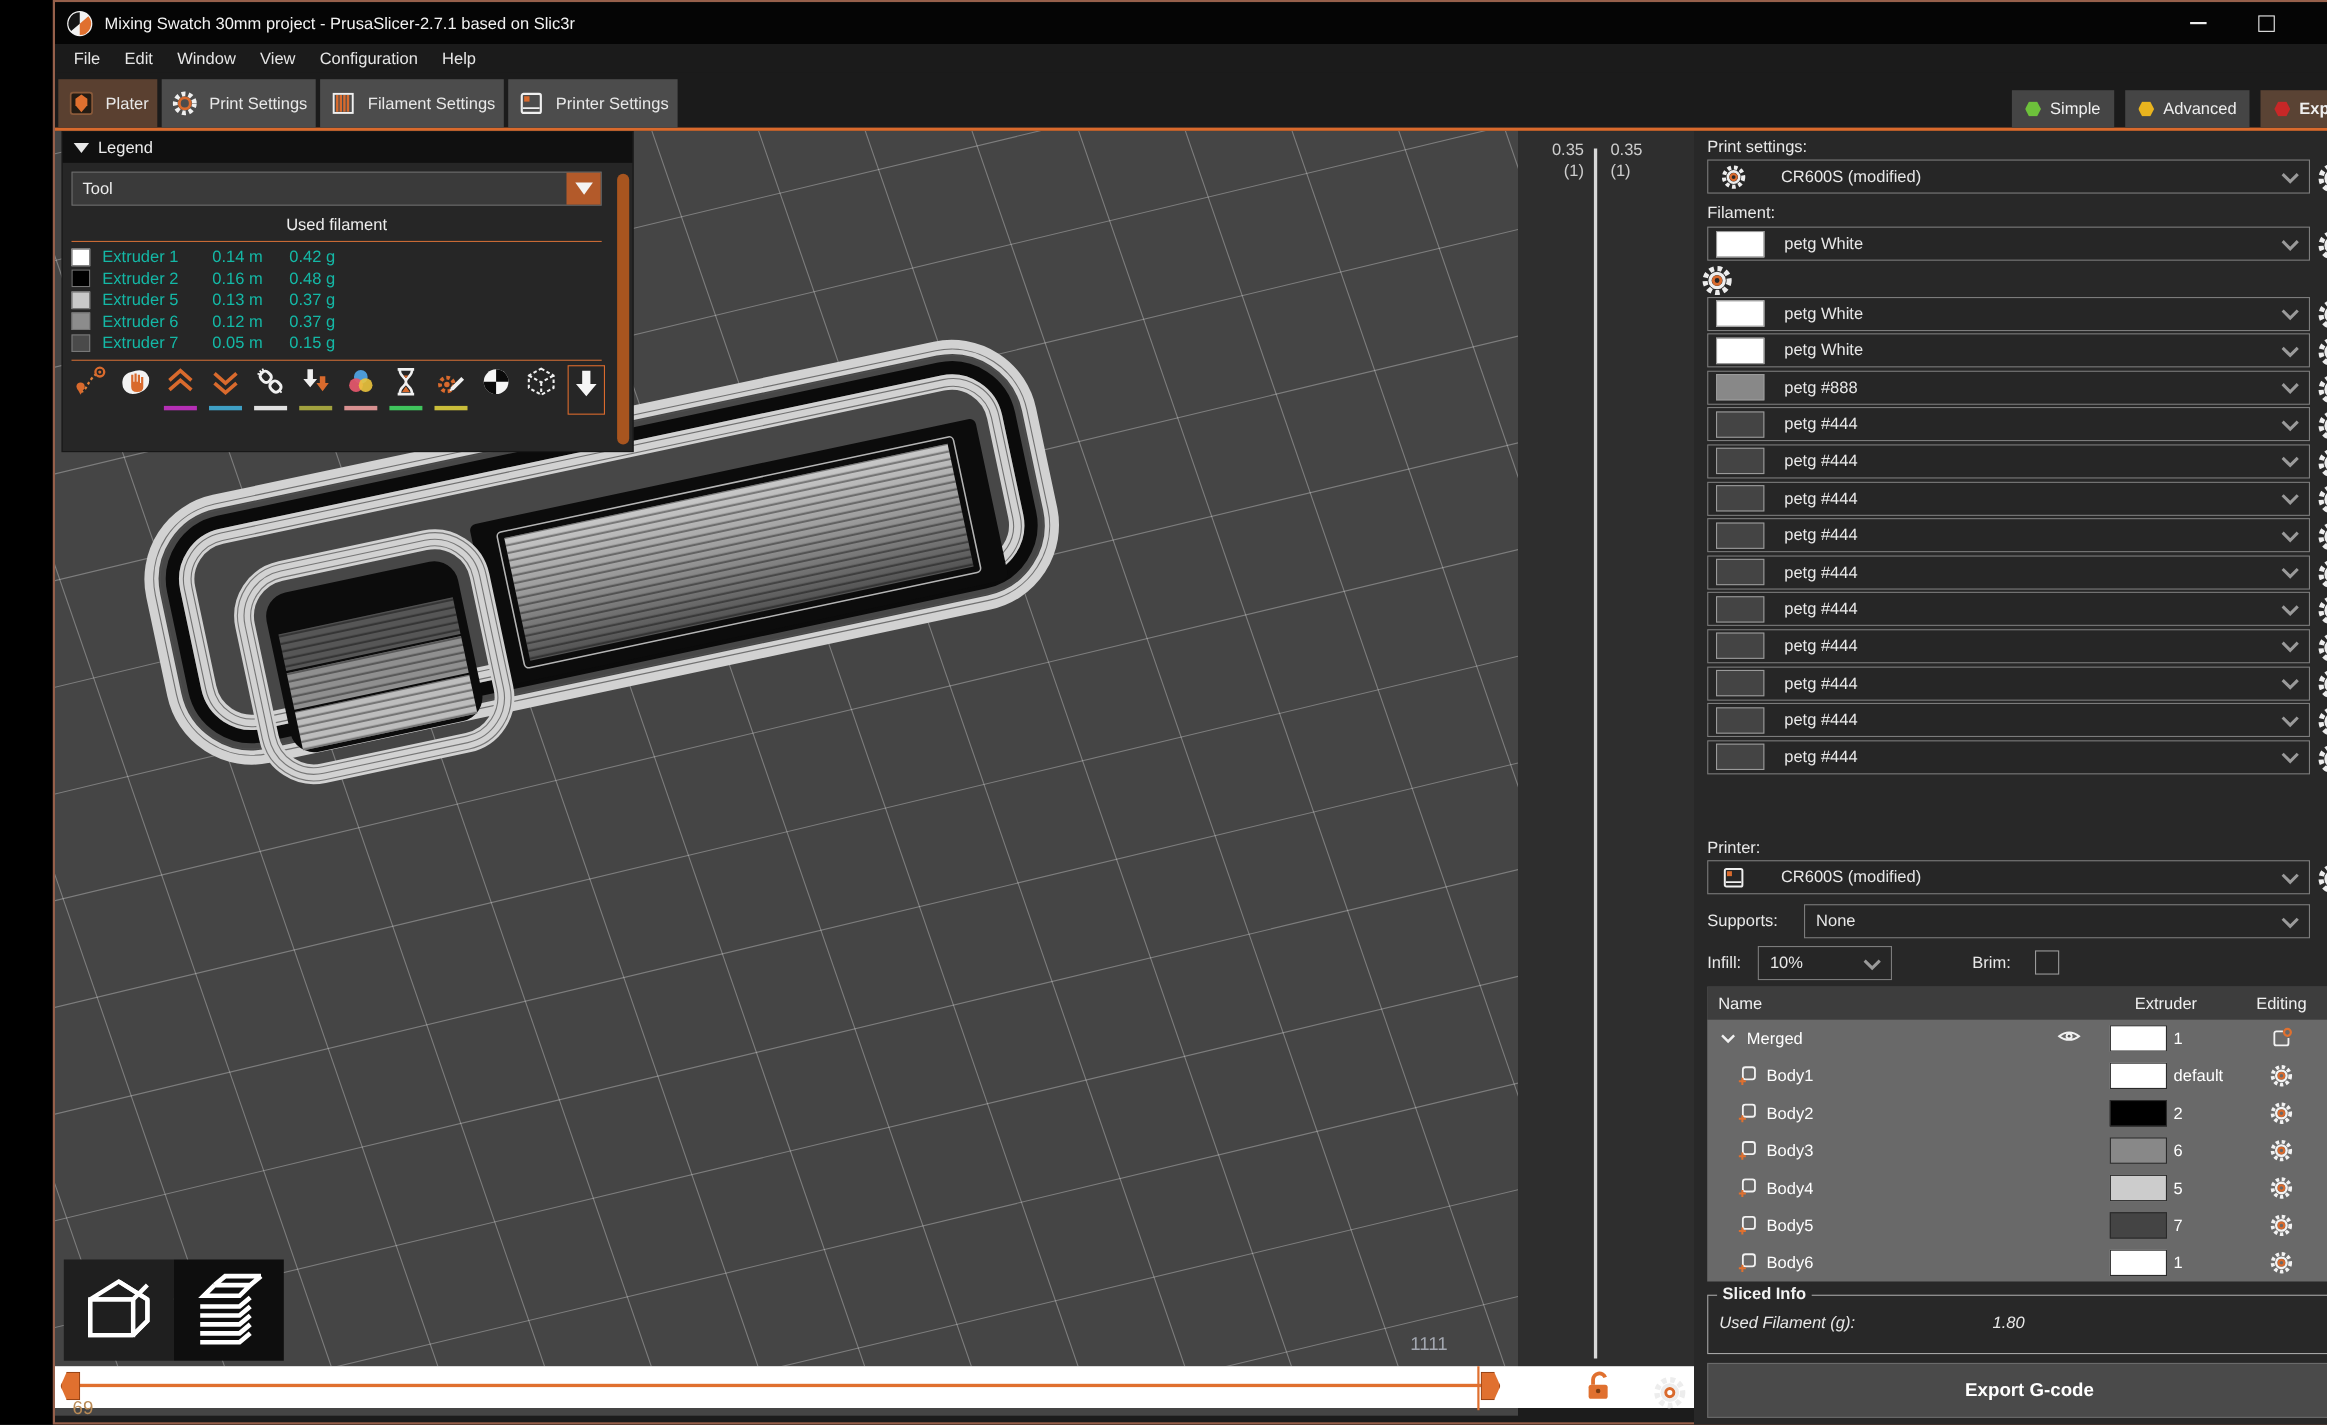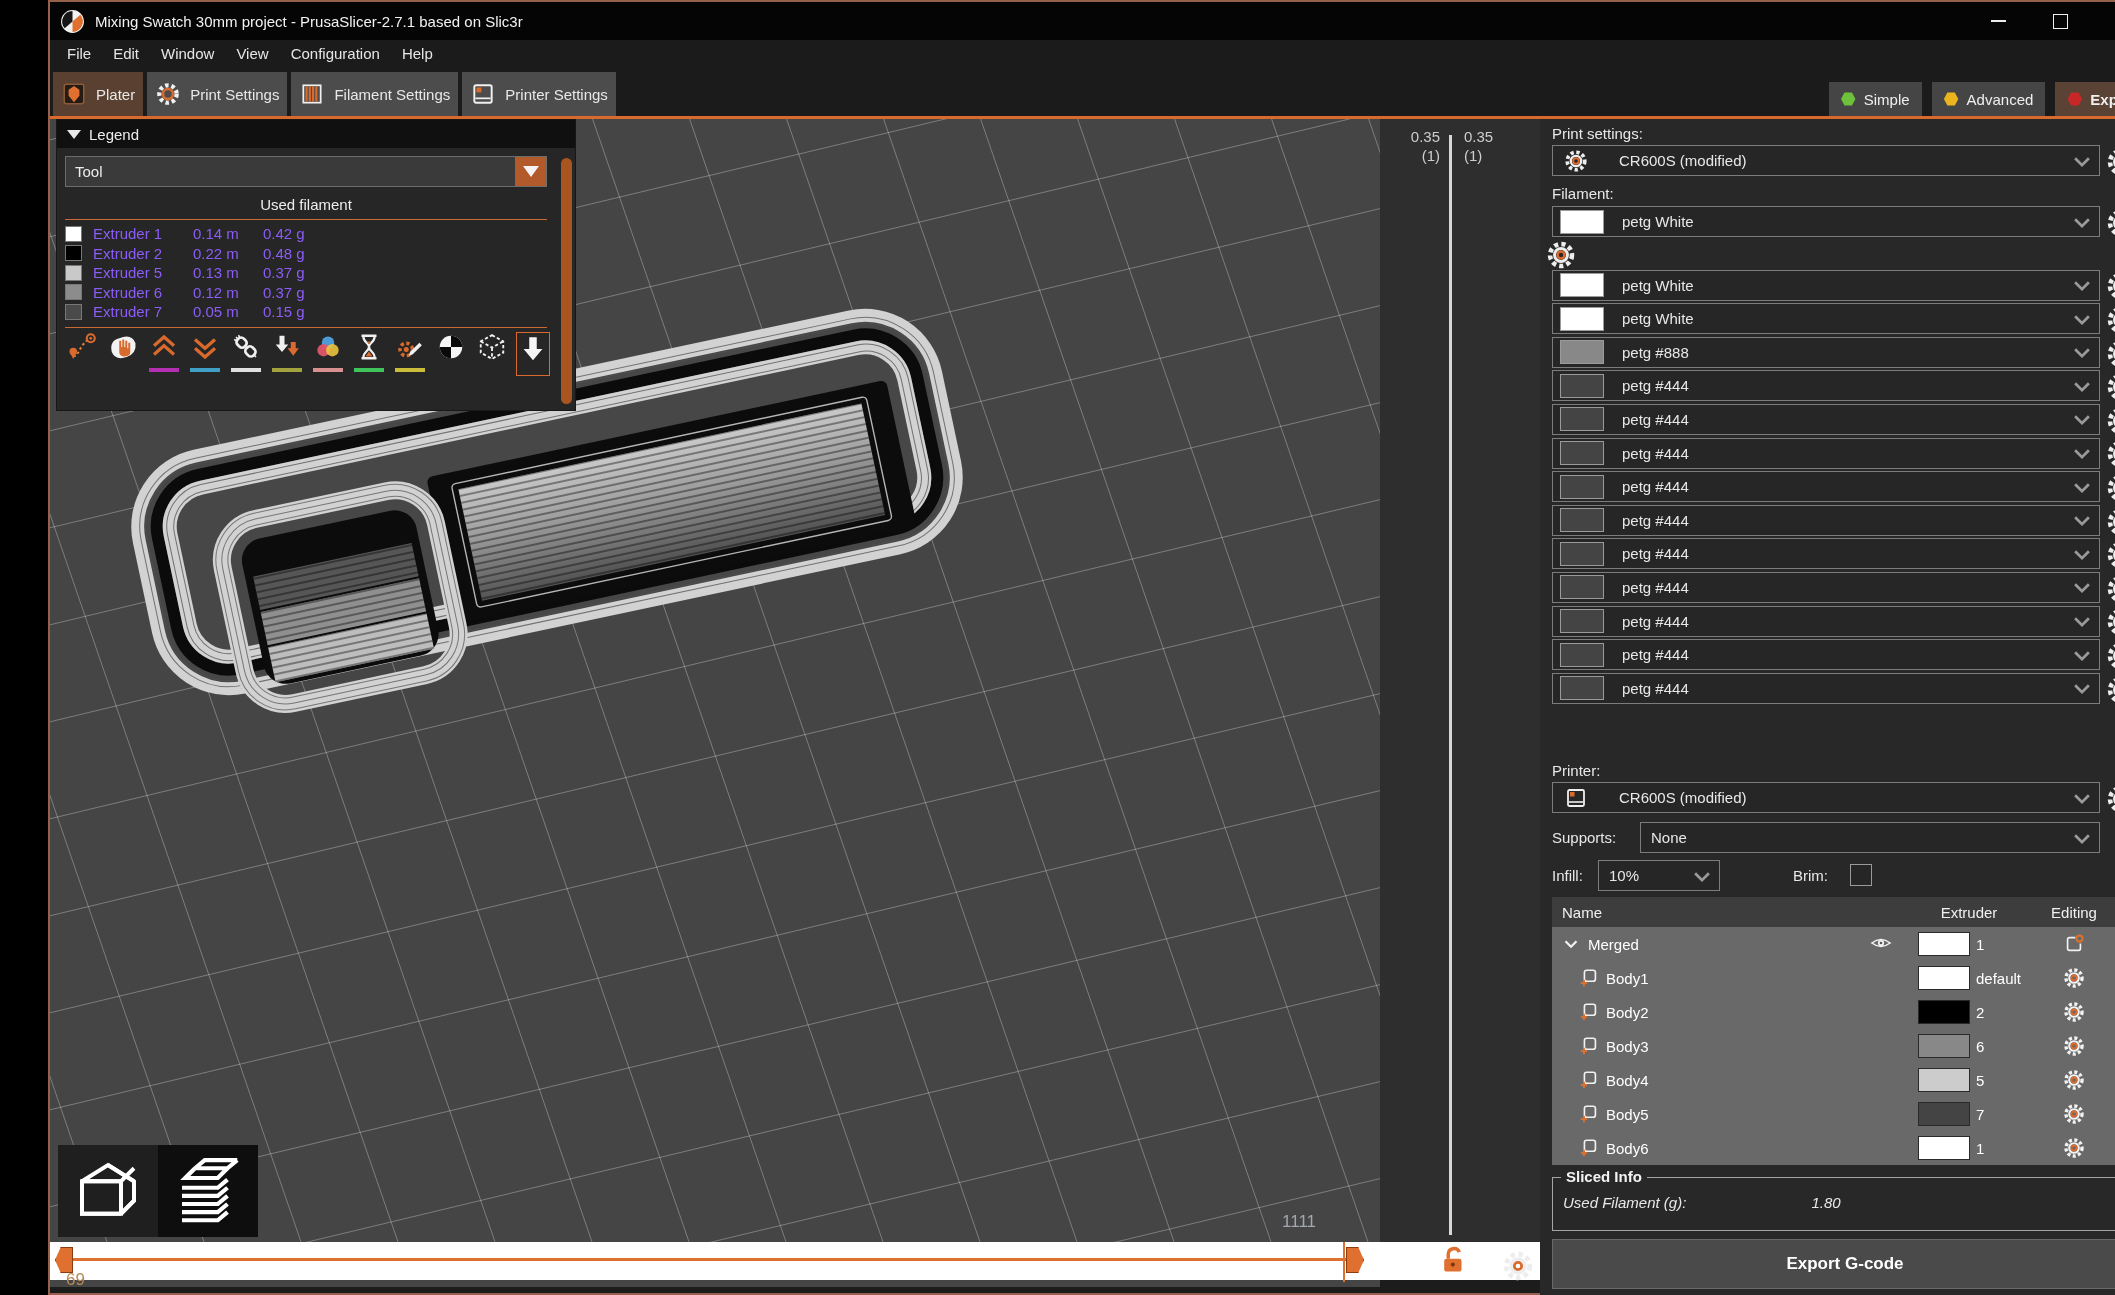--- a/index.html
+++ b/index.html
@@ -37,21 +37,21 @@
   .legend-h{height:28px;background:#101010;color:#ededed;font-size:15px;display:flex;align-items:center;padding-left:10px;gap:8px;}
   .legend-h .tri{width:0;height:0;border-left:7px solid transparent;border-right:7px solid transparent;border-top:9px solid #e8e8e8;}
   .lg-combo{position:absolute;left:8px;top:36px;width:482px;height:31px;background:#3a3a3a;border:1px solid #6c6c6c;box-sizing:border-box;display:flex;align-items:center;}
   .lg-combo .val{color:#ededed;font-size:15px;margin-left:9px;flex:1;}
   .lg-combo .dd{width:31px;height:29px;background:#b35a2a;display:flex;align-items:center;justify-content:center;}
   .lg-combo .dd i{width:0;height:0;border-left:8px solid transparent;border-right:8px solid transparent;border-top:11px solid #f4f4f4;}
   .lg-scroll{position:absolute;right:3px;top:38px;width:11px;height:246px;background:#a8551f;border-radius:6px;}
   .lg-uf{position:absolute;left:8px;top:76px;width:482px;text-align:center;color:#ededed;font-size:15px;}
   .lg-hr{position:absolute;left:8px;width:482px;height:0;border-top:1px solid #c96a35;}
   .lg-rows{position:absolute;left:8px;top:104px;width:482px;}
-  .lg-row{display:flex;align-items:center;height:19.5px;color:#8b5cf6;font-size:15px;}
+  .lg-row{display:flex;align-items:center;height:19.5px;color:#14b8a6;font-size:15px;}
   .lg-row .sw{width:17px;height:16px;border:1px solid #777;box-sizing:border-box;margin-right:11px;}
   .lg-row .nm{width:100px;}
   .lg-row .ln{width:70px;}
   .lg-row .wt{width:70px;}
   .lg-icons{position:absolute;left:8px;top:212px;width:500px;display:flex;gap:7px;align-items:flex-start;}
   .lg-ic{width:34px;display:flex;flex-direction:column;align-items:center;}
   .lg-ic svg{width:30px;height:30px;}
   .lg-ic .ul{width:30px;height:4px;margin-top:2px;}
   .lg-ic.boxed{border:1.5px solid #d96a2d;padding:1px;width:34px;box-sizing:border-box;}
   
@@ -311,21 +311,21 @@
       <div class="lg-rows" id="extruder-rows">
           <div class="lg-row">
         <span class="sw" style="background: rgb(255, 255, 255);"></span>
         <span class="nm">Extruder 1</span>
         <span class="ln">0.14 m</span>
         <span class="wt">0.42 g</span>
       </div>
           <div class="lg-row">
         <span class="sw" style="background: rgb(0, 0, 0);"></span>
         <span class="nm">Extruder 2</span>
-        <span class="ln">0.22 m</span>
+        <span class="ln">0.16 m</span>
         <span class="wt">0.48 g</span>
       </div>
           <div class="lg-row">
         <span class="sw" style="background: rgb(201, 201, 201);"></span>
         <span class="nm">Extruder 5</span>
         <span class="ln">0.13 m</span>
         <span class="wt">0.37 g</span>
       </div>
           <div class="lg-row">
         <span class="sw" style="background: rgb(140, 140, 140);"></span>

